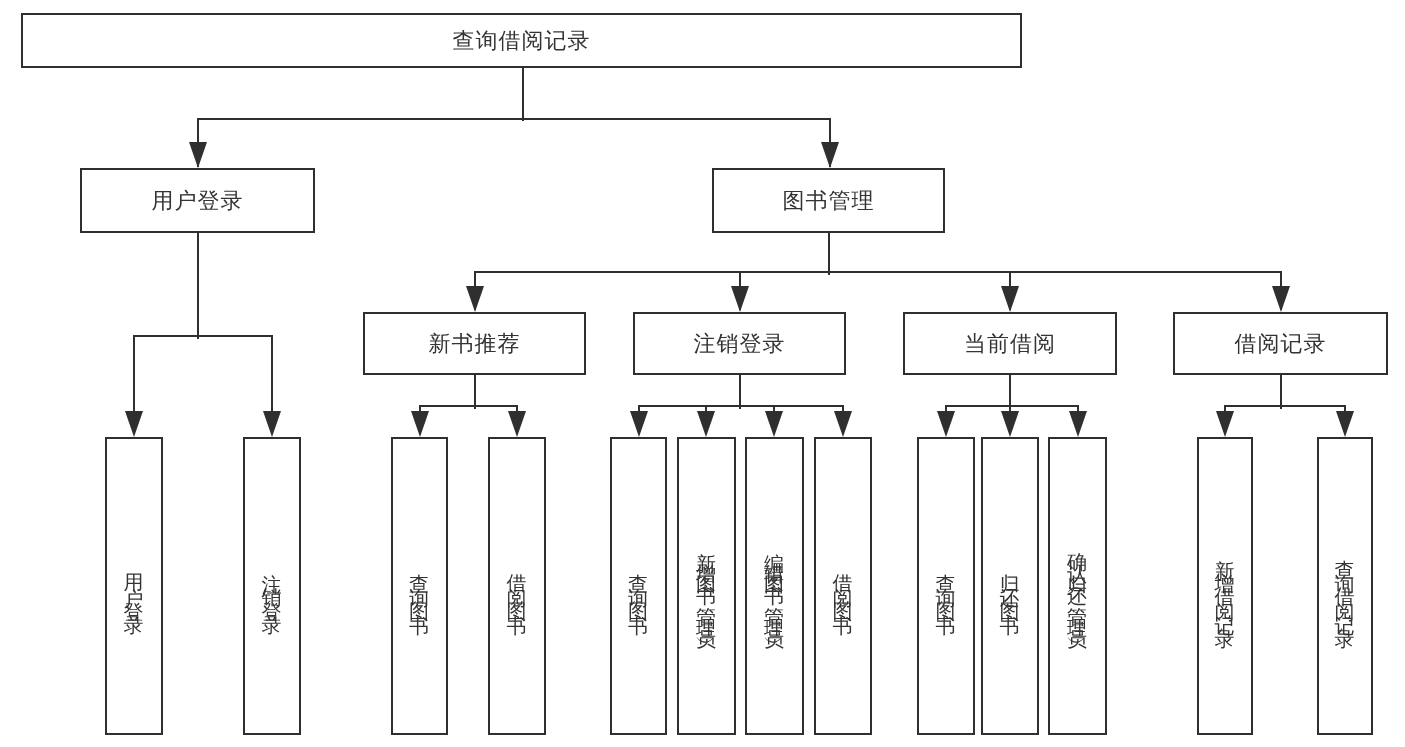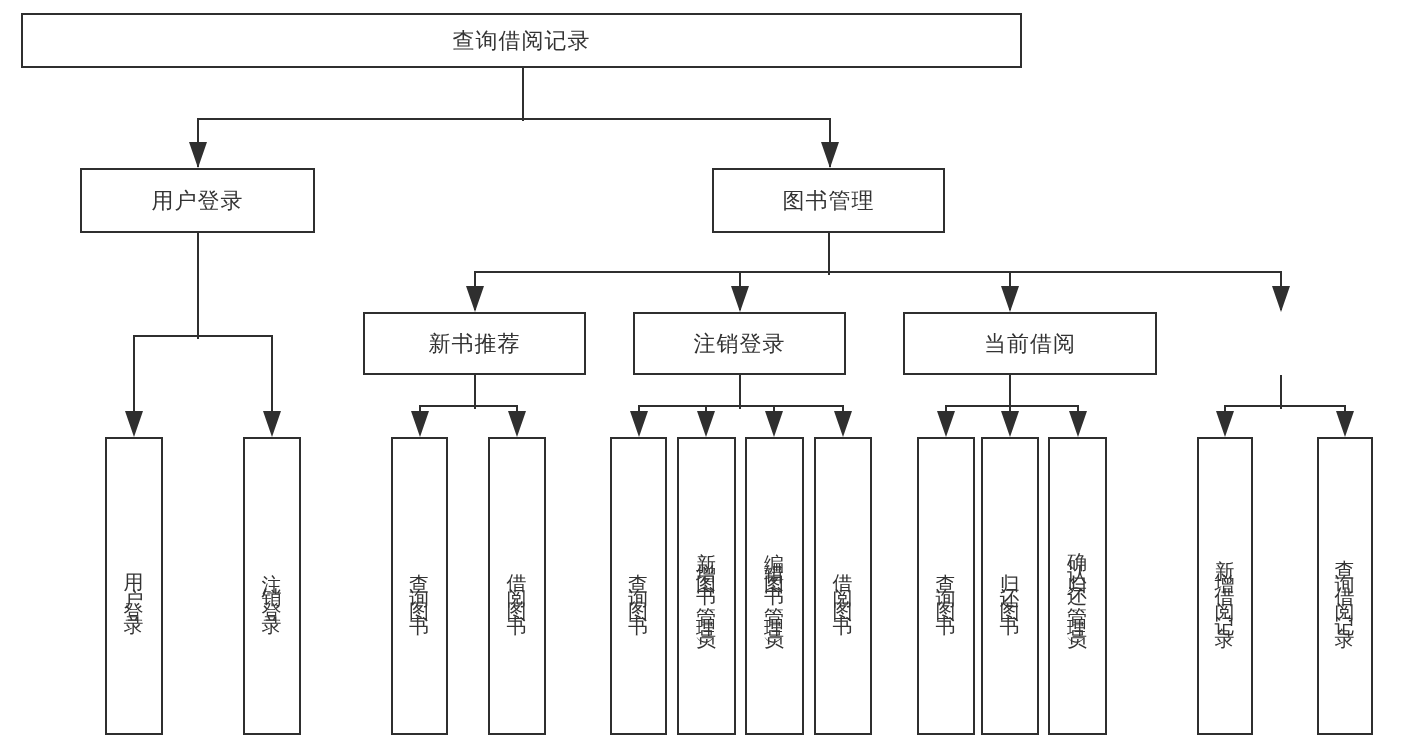--- a/index.html
+++ b/index.html
@@ -66,22 +66,25 @@
   <div class="node node--h" style="left:363px;top:312px;width:223px;height:63px;">
     <span>新书推荐</span>
   </div>
 
   <div class="node node--h" style="left:712px;top:168px;width:233px;height:65px;">
     <span>图书管理</span>
   </div>
   <div class="node node--h" style="left:633px;top:312px;width:213px;height:63px;">
     <span>注销登录</span>
   </div>
-  <div class="node node--h" style="left:903px;top:312px;width:254px;height:63px;">
+  <div class="node node--h" style="left:903px;top:312px;width:214px;height:63px;">
     <span>当前借阅</span>
+  </div>
+  <div class="node node--h" style="left:1173px;top:312px;width:215px;height:63px;">
+    <span>借阅记录</span>
   </div>
 
   <div class="node leaf" style="left:105px;top:437px;width:58px;height:298px;">
     <span class="vtext">用户登录</span>
   </div>
   <div class="node leaf" style="left:243px;top:437px;width:58px;height:298px;">
     <span class="vtext">注销登录</span>
   </div>
 
   <div class="node leaf" style="left:391px;top:437px;width:57px;height:298px;">

